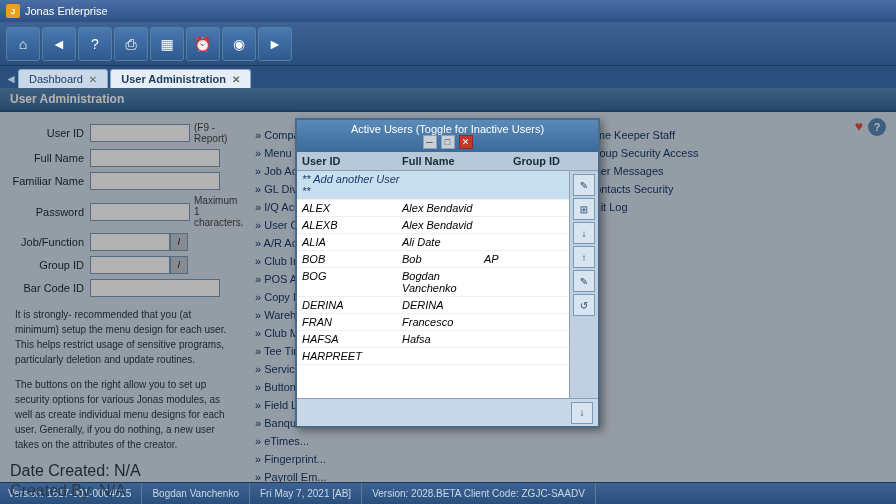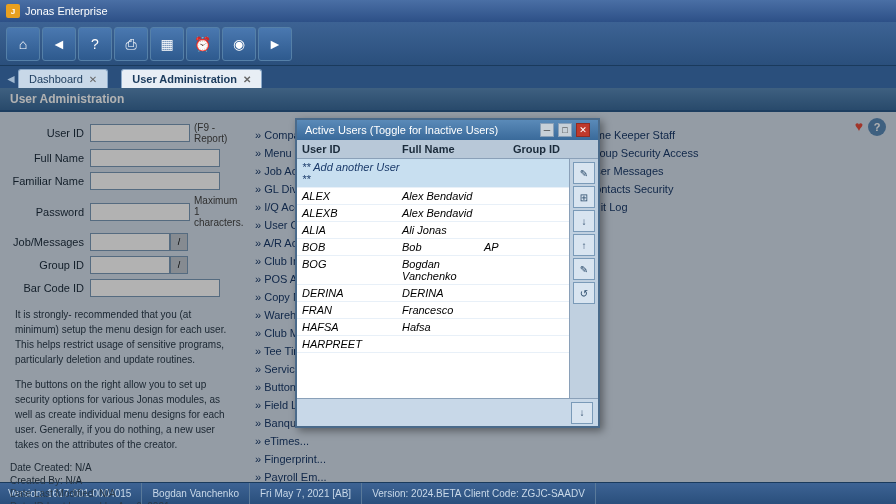--- a/index.html
+++ b/index.html
@@ -80,21 +80,21 @@
       padding: 0 10px;
       background: #c8d8e8;
       border: 1px solid #8aa8c8;
       border-bottom: none;
       border-radius: 3px 3px 0 0;
       display: flex;
       align-items: center;
       font-size: 11px;
       color: #1a3a5c;
       cursor: pointer;
-      margin-right: 13px;
+      margin-right: 2px;
     }
     .tab.active {
       background: #e8eef5;
       font-weight: bold;
     }
     .tab .close-x {
       margin-left: 6px;
       font-size: 10px;
       color: #666;
     }
@@ -186,21 +186,21 @@
     }
 
     .desc-text {
       font-size: 10px;
       color: #2a3a4a;
       line-height: 1.5;
       margin: 10px 0;
       padding: 0 5px;
     }
     .info-row {
-      font-size: 10px;
+      font-size: 16px;
       color: #2a3a4a;
       margin-bottom: 2px;
     }
 
     
     .right-menu {
       flex: 1;
       font-size: 11px;
     }
     .menu-grid {
@@ -249,20 +249,21 @@
       flex-direction: column;
     }
     .modal-header {
       background: linear-gradient(to bottom, #5a8ab8, #3a6a9a);
       color: white;
       padding: 3px 8px;
       font-size: 11px;
       display: flex;
       align-items: center;
       justify-content: space-between;
+      flex-direction: column;
     }
     .modal-close {
       width: 14px;
       height: 14px;
       background: #c0392b;
       border: 1px solid #922b21;
       color: white;
       font-size: 9px;
       display: flex;
       align-items: center;
@@ -467,21 +468,21 @@
         <div class="form-row">
           <span class="form-label">Familiar Name</span>
           <input class="form-input" type="text" value="" style="width: 130px;">
         </div>
         <div class="form-row">
           <span class="form-label">Password</span>
           <input class="form-input" type="password" value="" style="">
           <span class="form-hint">Maximum 1 characters.</span>
         </div>
         <div class="form-row">
-          <span class="form-label">Job/Messages</span>
+          <span class="form-label">Job/Function</span>
           <div class="form-input-with-btn">
             <input class="form-input" type="text" value="" style="width: 80px;">
             <button class="small-btn">/</button>
           </div>
         </div>
         <div class="form-row">
           <span class="form-label">Group ID</span>
           <div class="form-input-with-btn">
             <input class="form-input" type="text" value="" style="width: 80px;">
             <button class="small-btn">/</button>
@@ -579,21 +580,21 @@
               <span>Alex Bendavid</span>
               <span></span>
             </div>
             <div class="modal-row">
               <span>ALEXB</span>
               <span>Alex Bendavid</span>
               <span></span>
             </div>
             <div class="modal-row">
               <span>ALIA</span>
-              <span>Ali Jonas</span>
+              <span>Ali Date</span>
               <span></span>
             </div>
             <div class="modal-row">
               <span>BOB</span>
               <span>Bob</span>
               <span>AP</span>
             </div>
             <div class="modal-row">
               <span>BOG</span>
               <span>Bogdan Vanchenko</span>
@@ -635,14 +636,14 @@
         </div>
       </div>
     </div>
   </div>
 </div>
 
 <div class="status-bar">
   <div class="status-section">Version: 1617-001-0004015</div>
   <div class="status-section">Bogdan Vanchenko</div>
   <div class="status-section">Fri May 7, 2021  [AB]</div>
-  <div class="status-section">Version: 2024.BETA  Client Code: ZGJC-SAADV</div>
+  <div class="status-section">Version: 2028.BETA  Client Code: ZGJC-SAADV</div>
 </div>
 
 </body></html>

